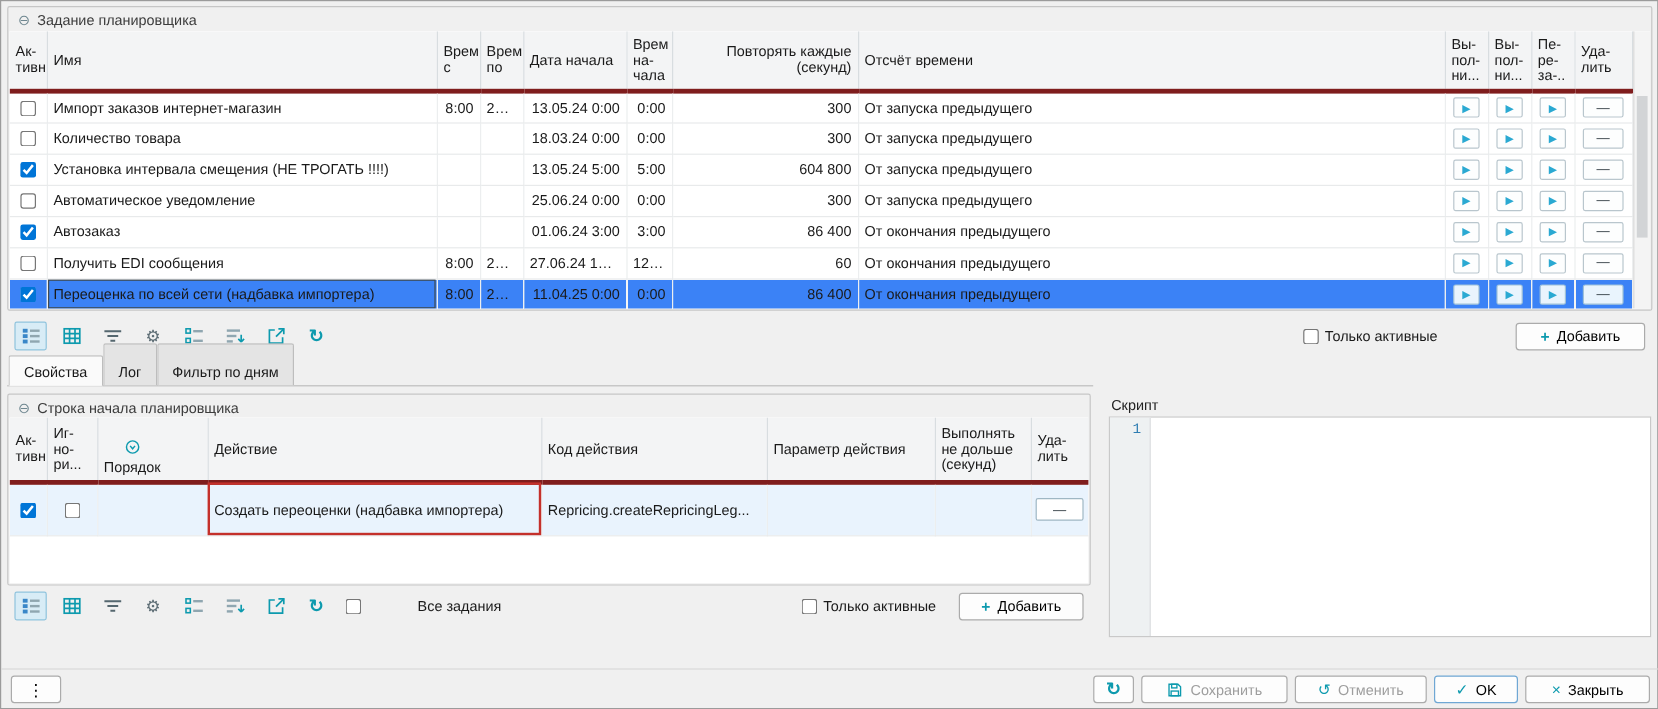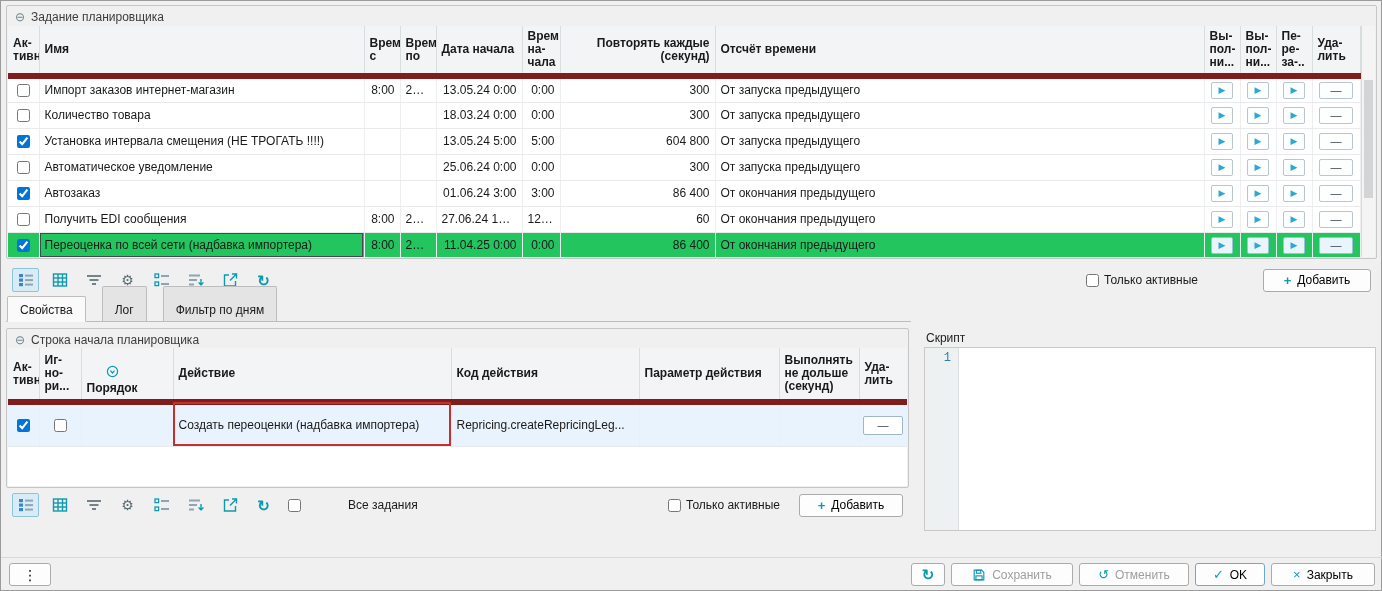--- a/index.html
+++ b/index.html
@@ -16,34 +16,34 @@
 
   
   .grp { position: absolute; border: 1px solid #c6c6c6; border-radius: 2px; }
   .grp-title { position: absolute; top: 3px; left: 8px; height: 15px; display: flex; align-items: center; gap: 6px; color: #3c3c3c; white-space: nowrap; }
   .grp-collapse { color: #6f8790; font-size: 12px; line-height: 12px; }
 
   .tblwrap { position: absolute; left: 1px; right: 1px; bottom: 1px; background: #fff; display: flex; align-items: stretch; overflow: hidden; }
 
   table.grid { border-collapse: collapse; table-layout: fixed; background: #fff; }
   .grid th {
-    font-weight: bold; background: #f3f4f5;
-    border-right: 1px solid #d8dde0; border-bottom: 6px solid #7f1d1d;
+    font-weight: normal; background: #f3f4f5;
+    border-right: 1px solid #d8dde0; border-bottom: 4px solid #7f1d1d;
     white-space: pre-line; text-align: left; vertical-align: middle;
     padding: 2px 5px; line-height: 13px; overflow: hidden;
   }
   .grid th.num { text-align: right; }
   .grid td {
     border-right: 1px solid #eceeef; border-bottom: 1px solid #e8eaeb;
     height: 26px; padding: 0 5px; overflow: hidden; white-space: nowrap;
     text-overflow: ellipsis; vertical-align: middle;
   }
   .grid td.num { text-align: right; }
   .grid td.center { text-align: center; padding: 0 2px; }
-  tr.selected td { background: #22c55e; }
+  tr.selected td { background: #3b82f6; }
   td.focus-cell { outline: 1.5px solid #3f4a52; outline-offset: -2px; }
   td.red-cell { outline: 2px solid #c4302b; outline-offset: -2px; }
   tr.active-row td { background: #e9f3fd; }
 
   .cb { width: 13px; height: 13px; accent-color: #0075d7; vertical-align: middle; cursor: pointer; }
 
   .play-btn, .dash-btn {
     border: 1px solid #b9c6cd; background: #fdfefe; border-radius: 2px;
     display: inline-flex; align-items: center; justify-content: center;
     cursor: pointer; padding: 0; vertical-align: middle;
@@ -65,21 +65,21 @@
   .tool.selected { background: #d8ecf6; border-color: #8fc3dd; }
   .glyph-gear { font-size: 14px; color: #5b6b73; line-height: 14px; }
   .glyph-refresh { font-size: 15px; color: #0d9aae; font-weight: bold; line-height: 15px; }
   .spacer { flex: 1; }
   .cklabel { display: inline-flex; align-items: center; gap: 5px; cursor: pointer; white-space: nowrap; }
 
   
   .tabbar { position: absolute; display: flex; align-items: flex-end; border-bottom: 1px solid #bdbdbd; padding-left: 1px; }
   .tab {
     padding: 16px 12px 4px; border: 1px solid #bdbdbd; border-bottom: none; background: #e4e4e4;
-    margin-right: 16px; cursor: pointer; white-space: nowrap; border-radius: 2px 2px 0 0;
+    margin-right: 0; cursor: pointer; white-space: nowrap; border-radius: 2px 2px 0 0;
   }
   .tab.active { background: #fafafa; padding-top: 6px; margin-bottom: -1px; border-bottom: 1px solid #fafafa; }
 
   
   .btn {
     height: 23px; border: 1px solid #ababab; background: #fdfdfd; border-radius: 3px;
     display: inline-flex; align-items: center; justify-content: center; gap: 6px;
     padding: 0 12px; font-size: 12px; font-family: inherit; cursor: pointer; white-space: nowrap;
   }
   .btn .plus { color: #0d9aae; font-weight: bold; font-size: 13px; }

